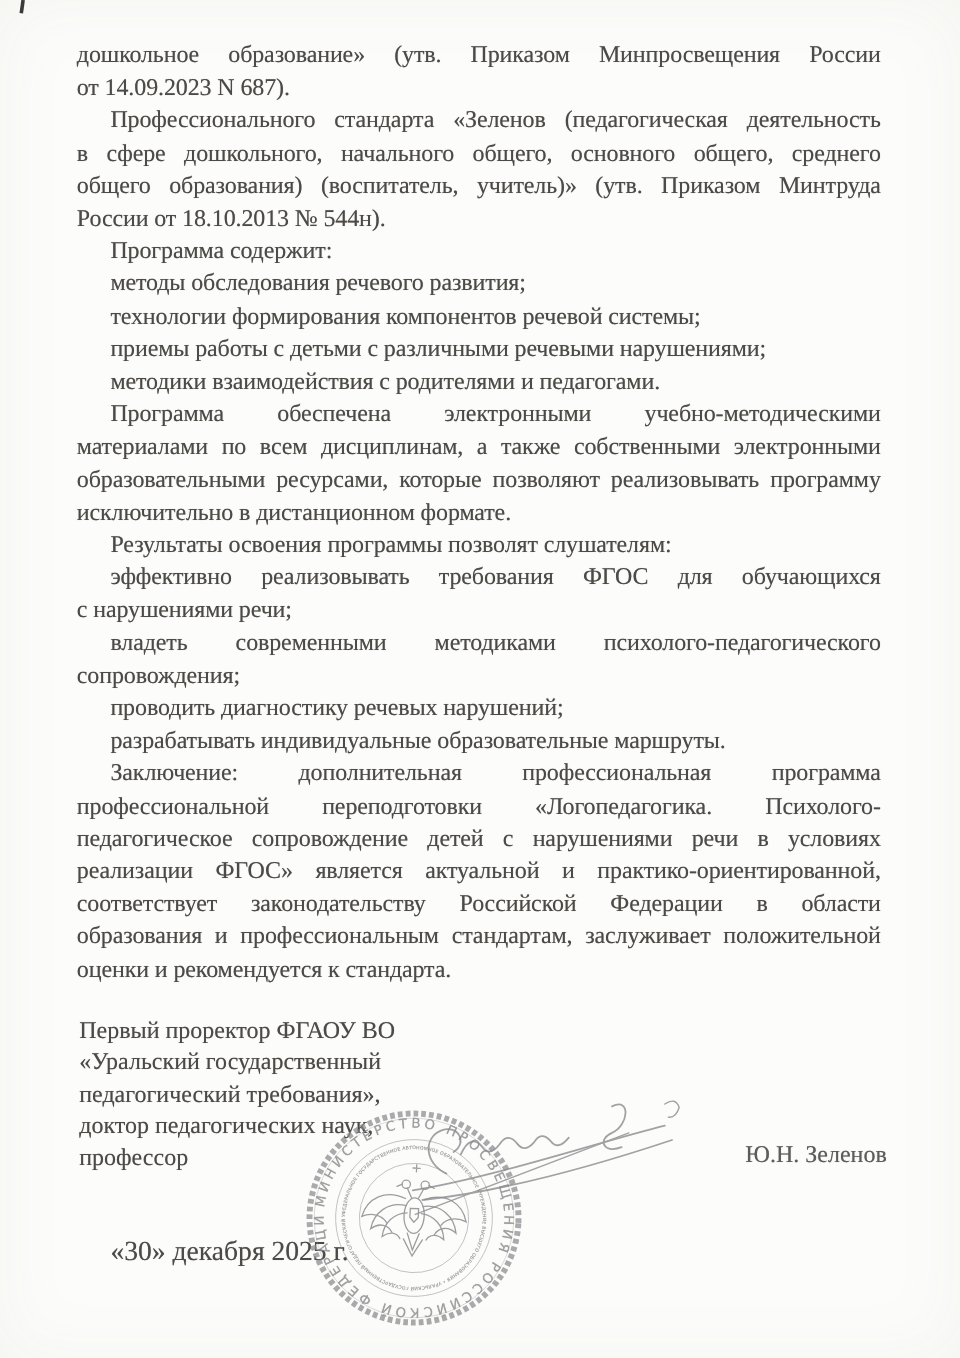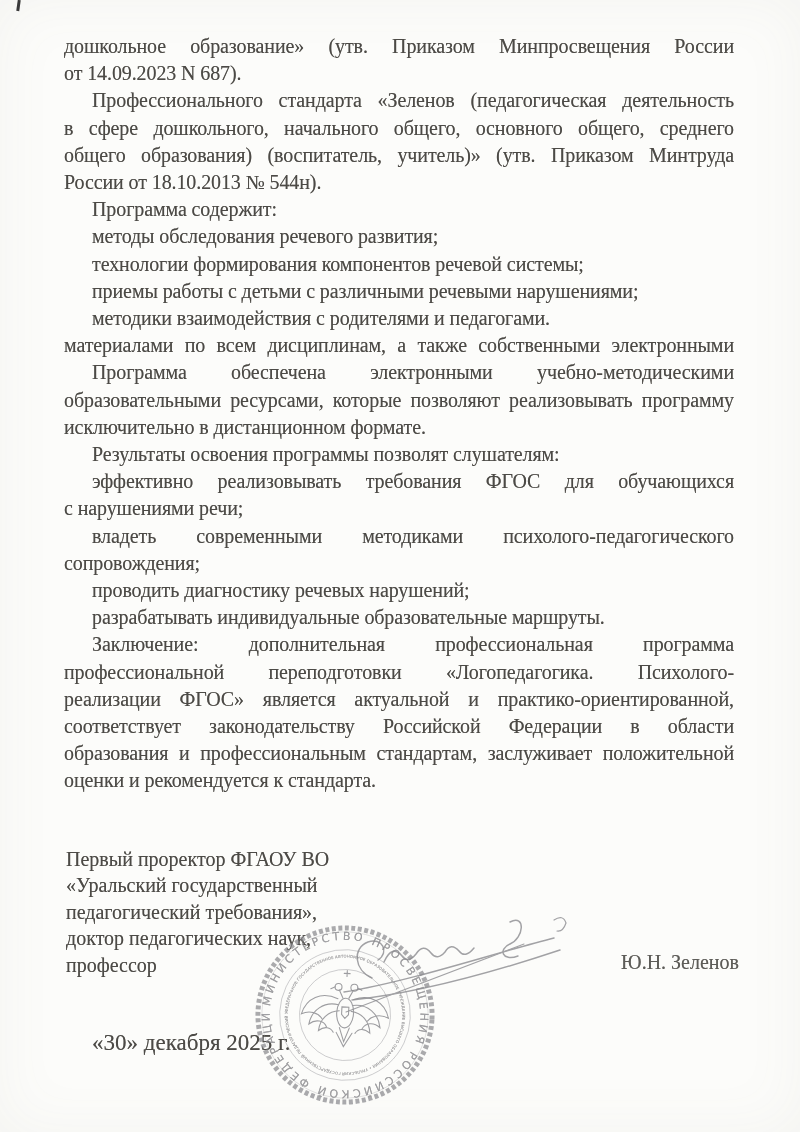--- a/index.html
+++ b/index.html
@@ -70,33 +70,34 @@
       <div class="line">от 14.09.2023 N 687).</div>
       <div class="line ind just">Профессионального стандарта «Зеленов (педагогическая деятельность</div>
       <div class="line just">в сфере дошкольного, начального общего, основного общего, среднего</div>
       <div class="line just">общего образования) (воспитатель, учитель)» (утв. Приказом Минтруда</div>
       <div class="line">России от 18.10.2013 № 544н).</div>
       <div class="line ind">Программа содержит:</div>
       <div class="line ind">методы обследования речевого развития;</div>
       <div class="line ind">технологии формирования компонентов речевой системы;</div>
       <div class="line ind">приемы работы с детьми с различными речевыми нарушениями;</div>
       <div class="line ind">методики взаимодействия с родителями и педагогами.</div>
+      <div class="line ind just">Программа обеспечена электронными учебно-методическими</div>
       <div class="line just">материалами по всем дисциплинам, а также собственными электронными</div>
-      <div class="line ind just">Программа обеспечена электронными учебно-методическими</div>
       <div class="line just">образовательными ресурсами, которые позволяют реализовывать программу</div>
       <div class="line">исключительно в дистанционном формате.</div>
       <div class="line ind">Результаты освоения программы позволят слушателям:</div>
       <div class="line ind just">эффективно реализовывать требования ФГОС для обучающихся</div>
       <div class="line">с нарушениями речи;</div>
       <div class="line ind just">владеть современными методиками психолого-педагогического</div>
       <div class="line">сопровождения;</div>
       <div class="line ind">проводить диагностику речевых нарушений;</div>
       <div class="line ind">разрабатывать индивидуальные образовательные маршруты.</div>
       <div class="line ind just">Заключение: дополнительная профессиональная программа</div>
       <div class="line just">профессиональной переподготовки «Логопедагогика. Психолого-</div>
+      <div class="line just">педагогическое сопровождение детей с нарушениями речи в условиях</div>
       <div class="line just">реализации ФГОС» является актуальной и практико-ориентированной,</div>
       <div class="line just">соответствует законодательству Российской Федерации в области</div>
       <div class="line just">образования и профессиональным стандартам, заслуживает положительной</div>
       <div class="line">оценки и рекомендуется к стандарта.</div>
     </div>
 
   <div class="sig-block" id="sig-block">
       <div class="sig-line">Первый проректор ФГАОУ ВО</div>
       <div class="sig-line">«Уральский государственный</div>
       <div class="sig-line">педагогический требования»,</div>

